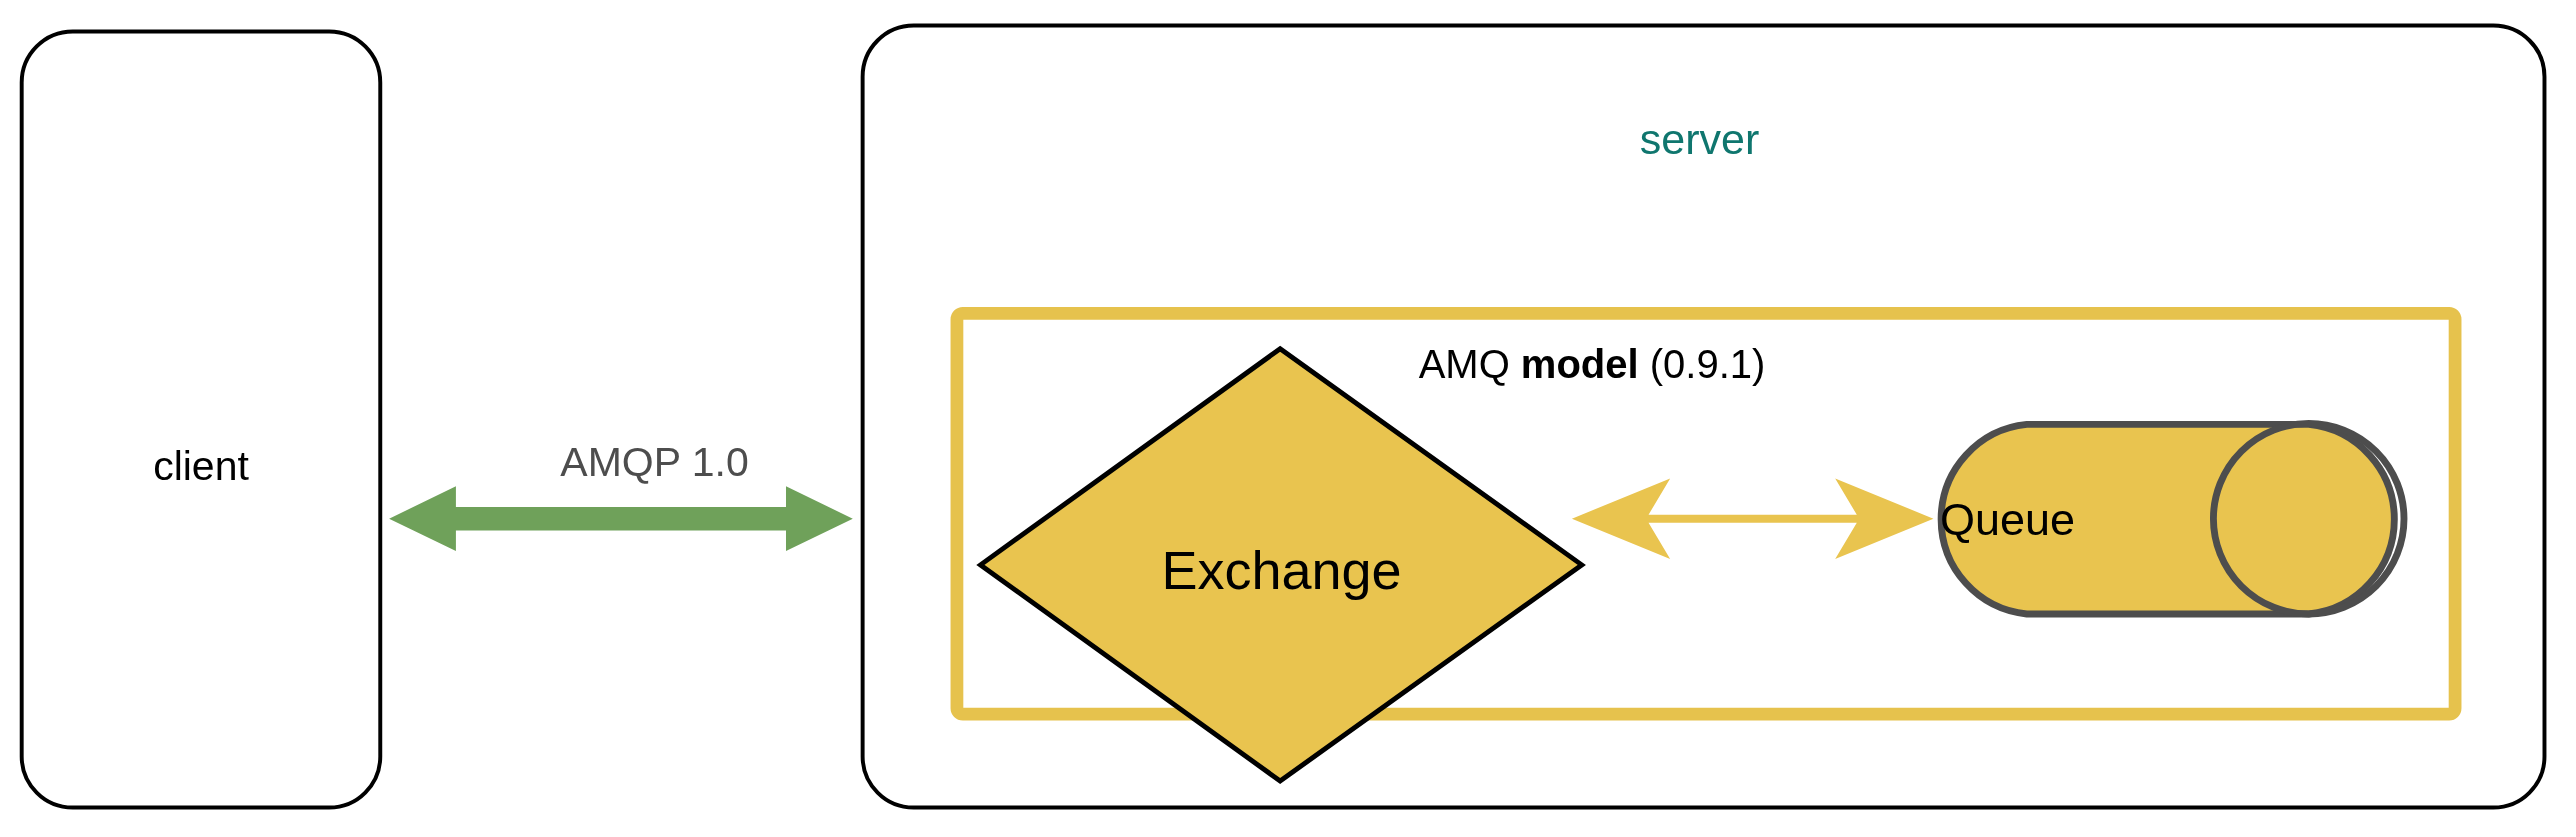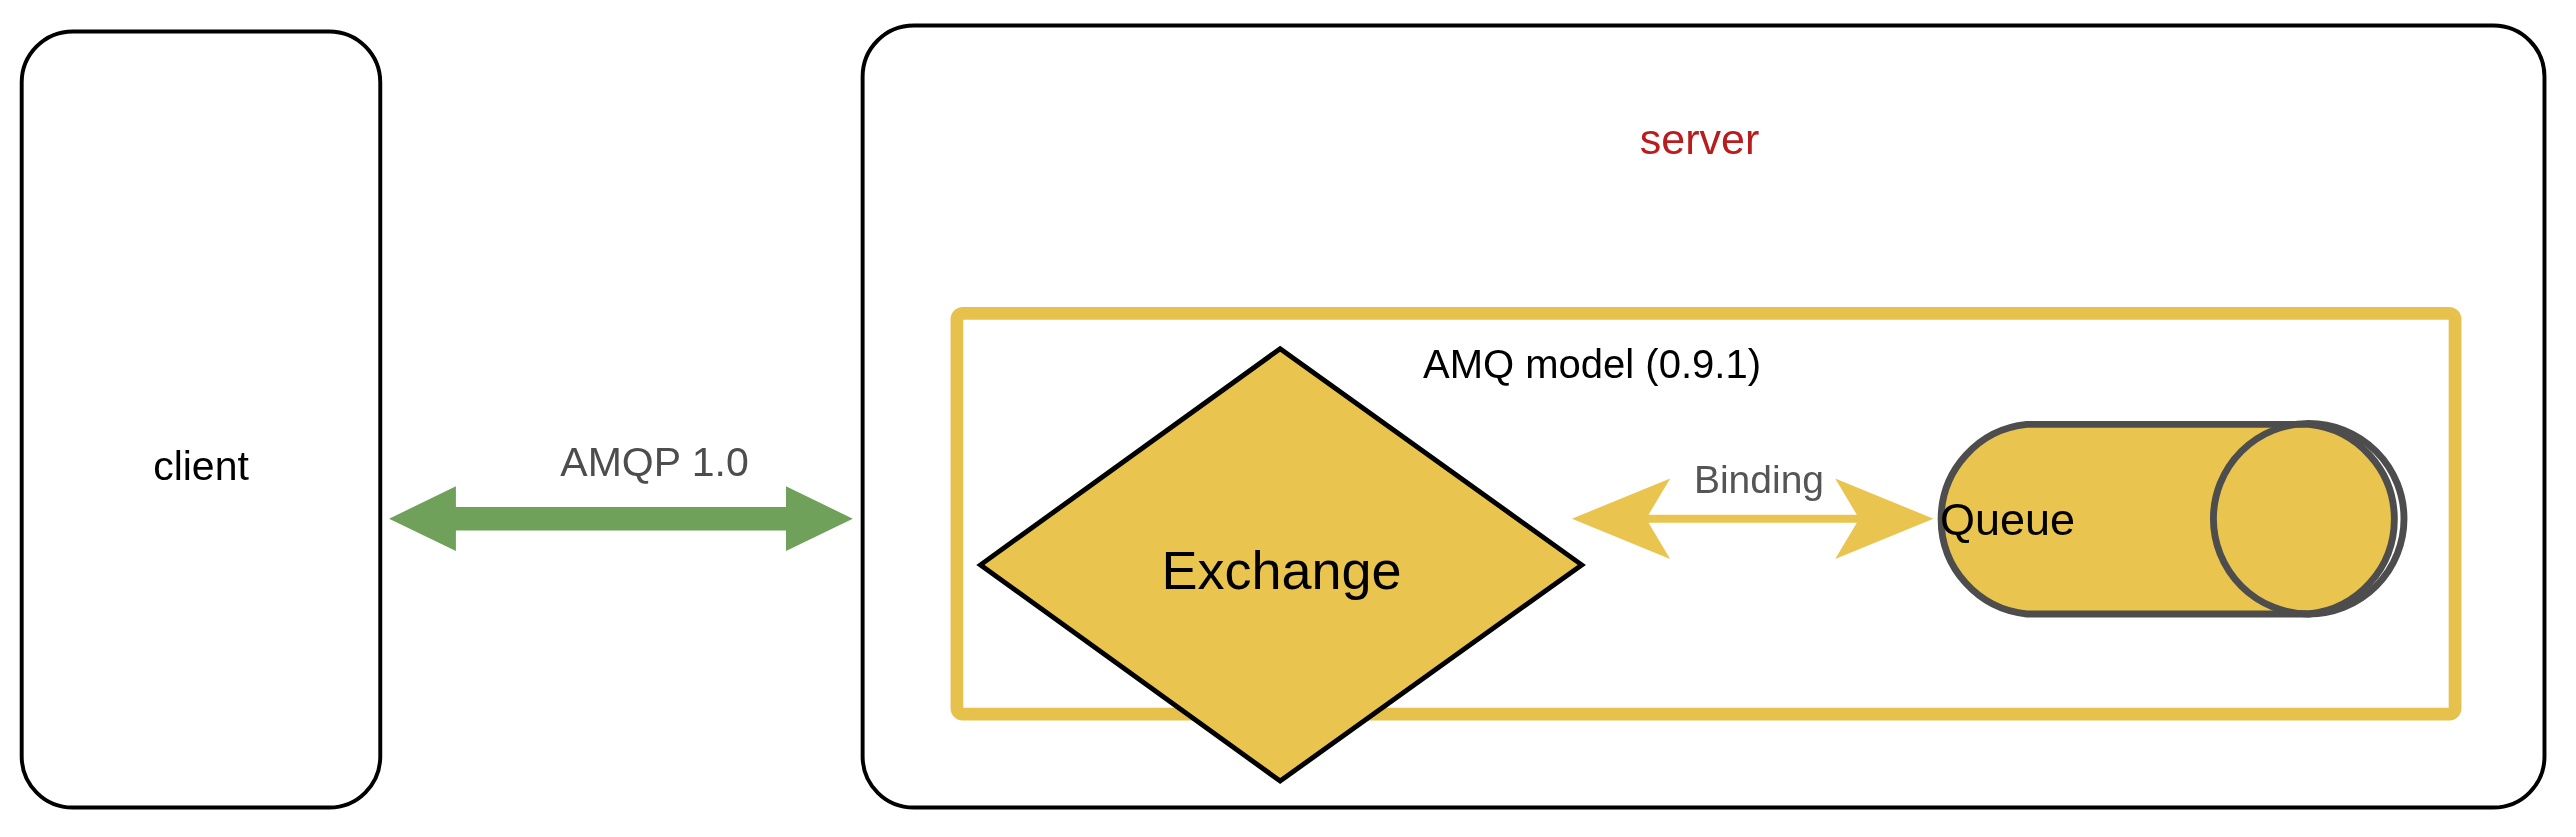--- a/index.html
+++ b/index.html
@@ -33,21 +33,21 @@
     font-size: 41px;
     color: #000000;
     left: 0;
     top: 434px;
     width: 402px;
     text-align: center;
     margin-top: 12px;
   }
   .label-server {
     font-size: 43px;
-    color: #b91c1c;
+    color: #0f766e;
     left: 1503px;
     top: 118px;
     width: 393px;
     text-align: center;
   }
   .label-amqp {
     font-size: 41px;
     color: #4d4d4d;
     left: 448px;
     top: 442px;
@@ -55,21 +55,21 @@
     text-align: center;
   }
   .label-model {
     font-size: 40px;
     color: #000000;
     left: 1248px;
     top: 344px;
     width: 688px;
     text-align: center;
   }
-  .label-model b { font-weight: normal; }
+  .label-model b { font-weight: bold; }
   .label-exchange {
     font-size: 54px;
     color: #000000;
     left: 987px;
     top: 543px;
     width: 589px;
     text-align: center;
   }
   .label-binding {
     font-size: 39px;
@@ -120,18 +120,17 @@
   <div class="label label-client">client</div>
 
   <div class="label label-server">server</div>
 
   <div class="label label-amqp">AMQP 1.0</div>
 
   <div class="label label-model"><span>AMQ </span><b>model</b><span> (0.9.1)</span></div>
 
   <div class="label label-exchange">Exchange</div>
 
-  <div class="label label-binding">Binding</div>
 
   <div class="label label-queue">Queue</div>
 
 </div>
 
 
 </body></html>

